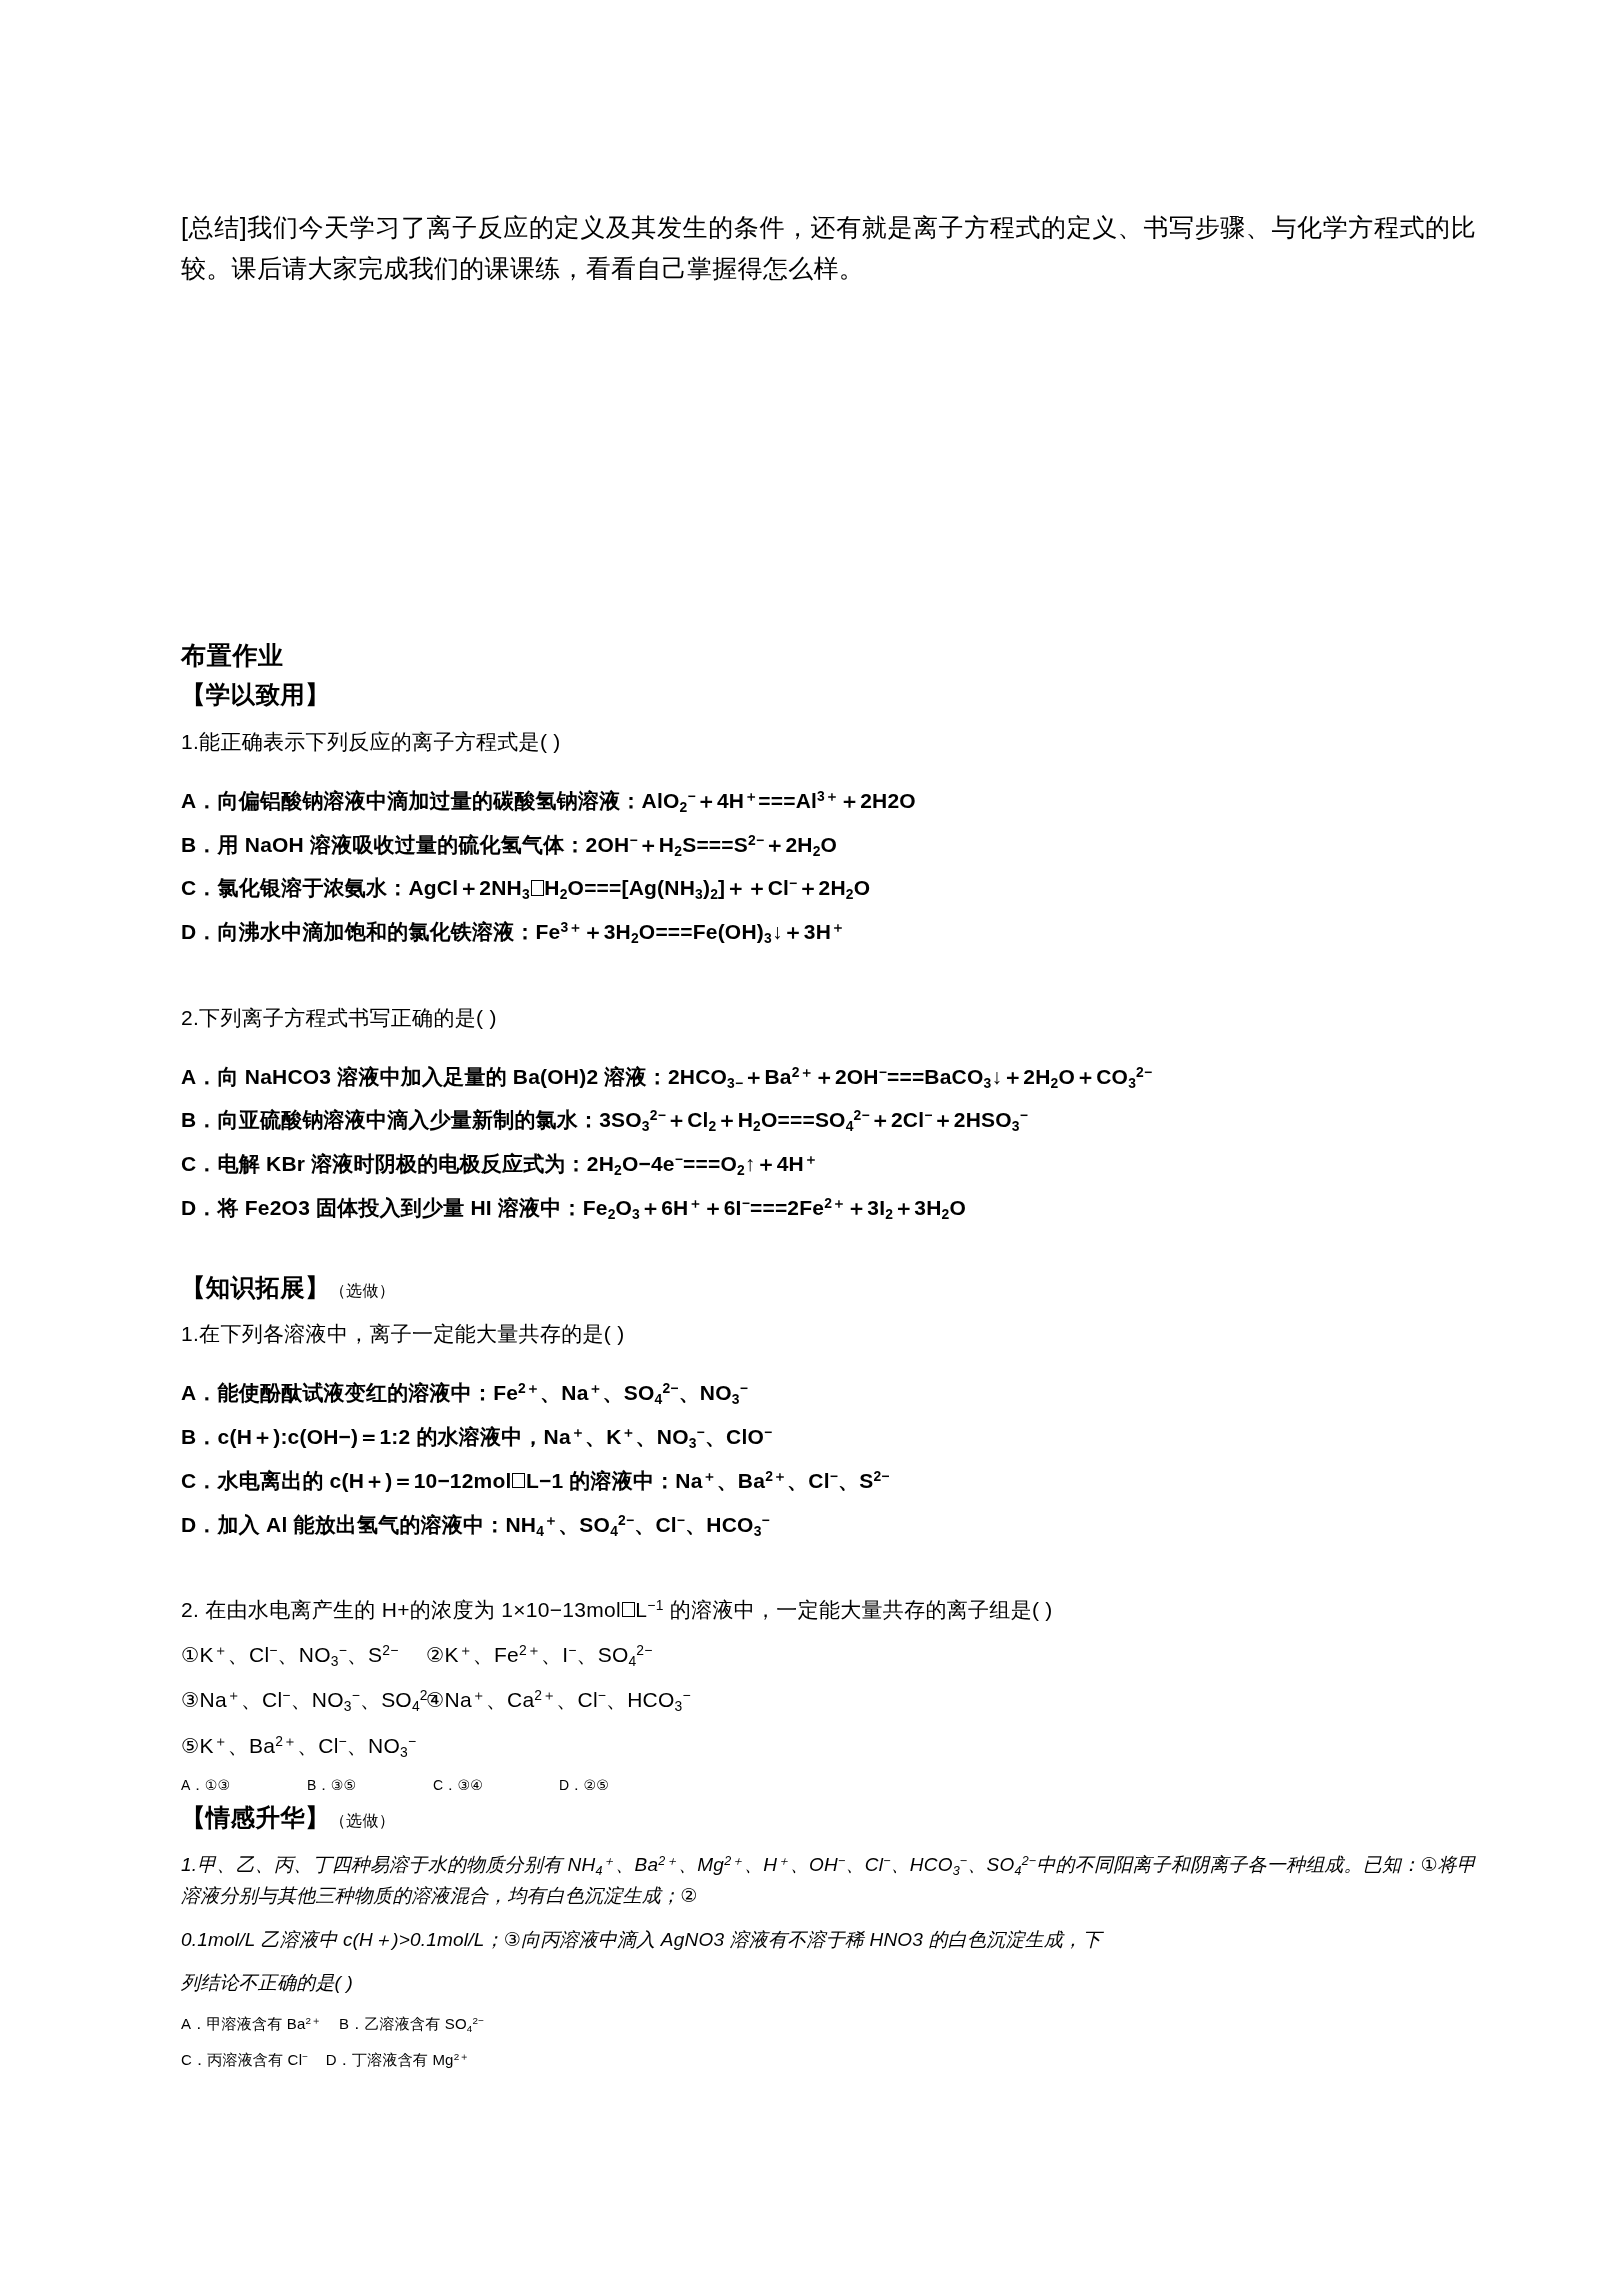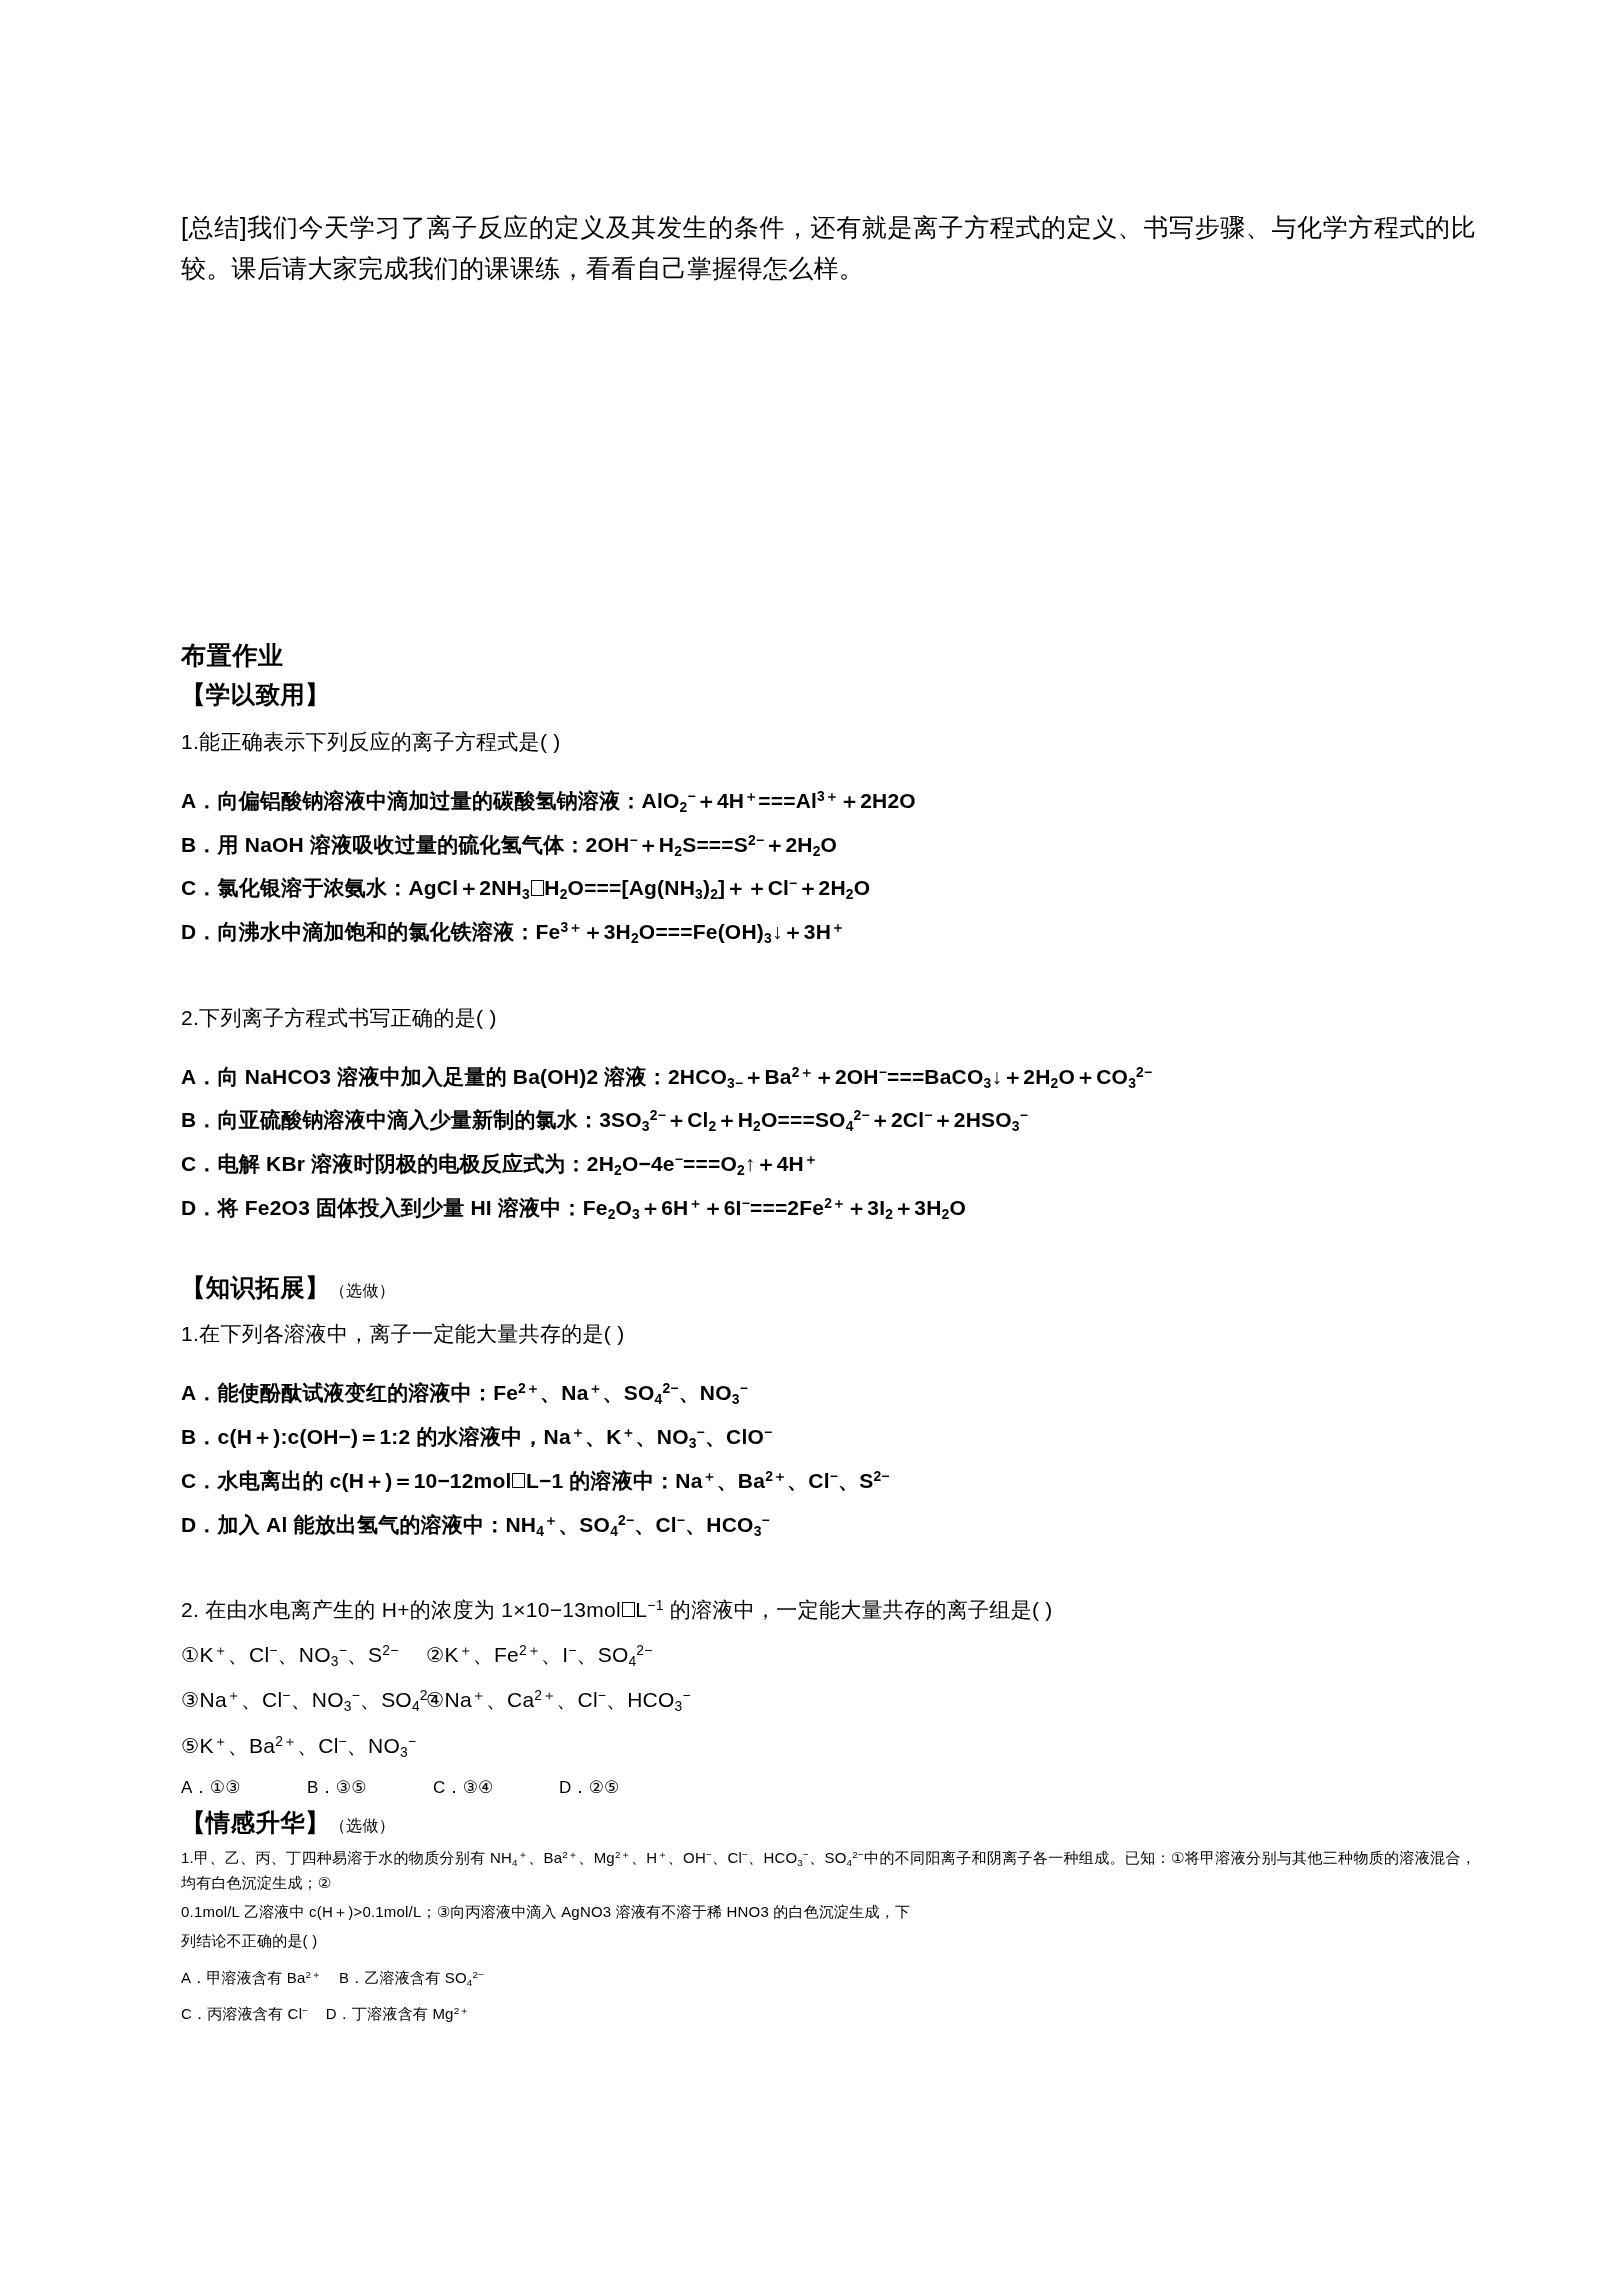--- a/index.html
+++ b/index.html
@@ -60,25 +60,26 @@
     font-size: 16px;
   }
 
   .q-stem {
     font-size: 21px;
     line-height: 1.5;
     margin-top: 12px;
     letter-spacing: 0.3px;
   }
   .q-stem-wide {
-    font-size: 15px;
+    font-size: 19px;
     line-height: 1.62;
-    margin-top: 5px;
+    margin-top: 13px;
     letter-spacing: 0.2px;
     text-align: justify;
+    font-style: italic;
   }
 
   .opt {
     font-size: 21px;
     line-height: 1.5;
     margin-top: 12.3px;
     letter-spacing: 0.2px;
     white-space: nowrap;
     font-weight: bold;
   }
@@ -100,21 +101,21 @@
   }
   .ion-col1 {
     display: inline-block;
     width: 245px;
   }
   .ion-col2 {
     display: inline-block;
   }
 
   .choice-row {
-    font-size: 17px;
+    font-size: 14px;
     line-height: 1.5;
     margin-top: 13.6px;
     letter-spacing: 0.2px;
     white-space: nowrap;
   }
   .choice-item {
     display: inline-block;
     width: 126px;
   }
   .choice-item:last-child { width: auto; }

